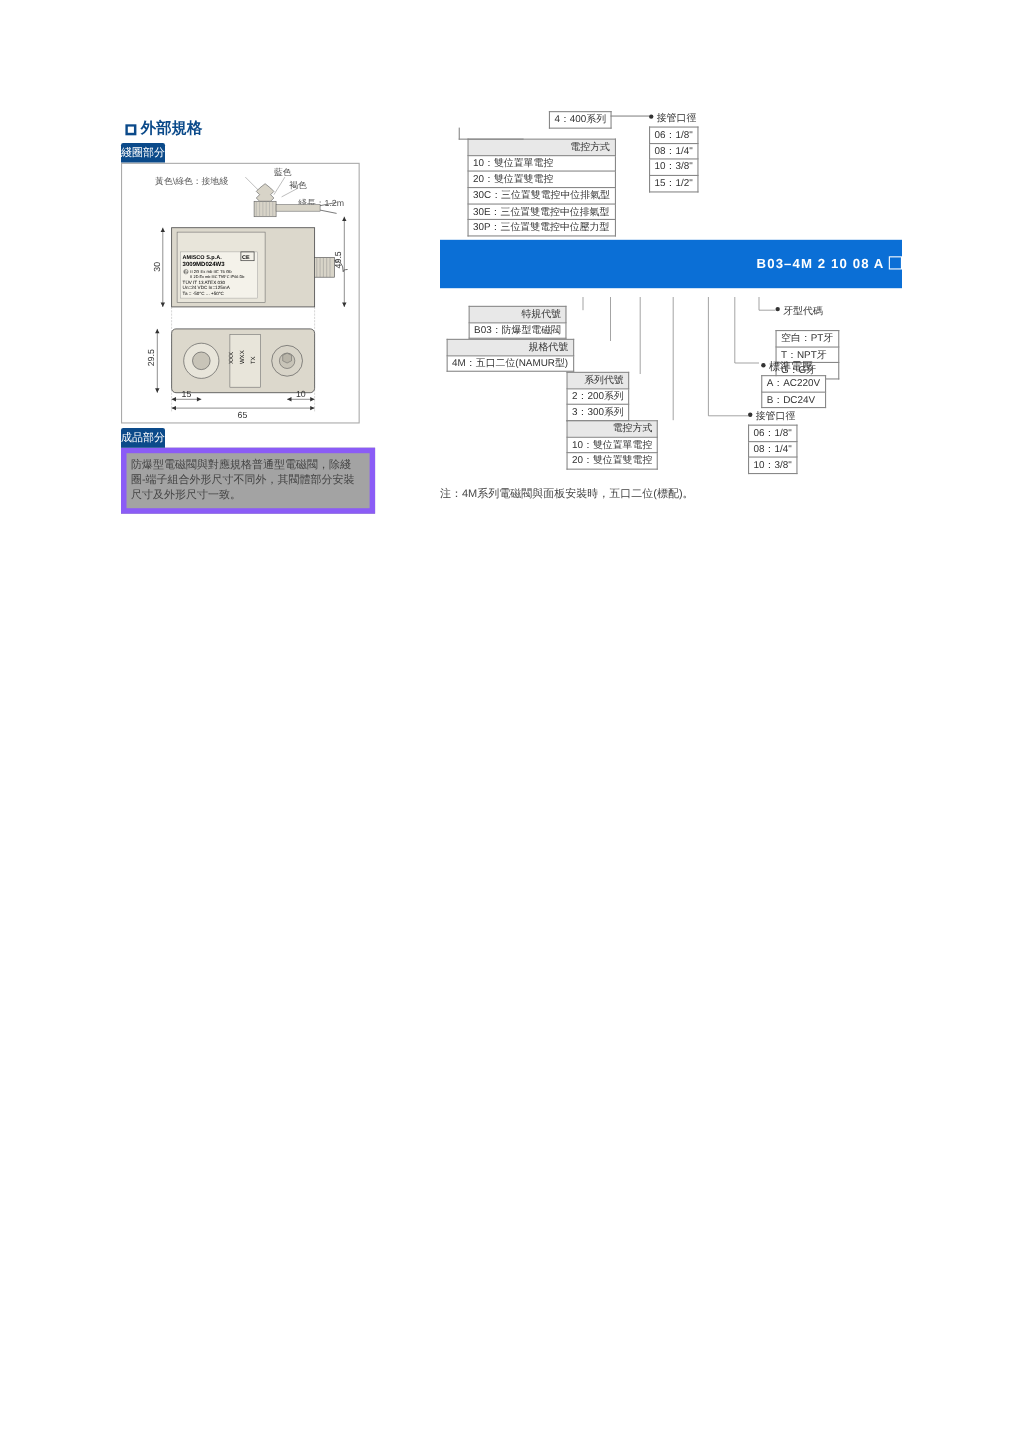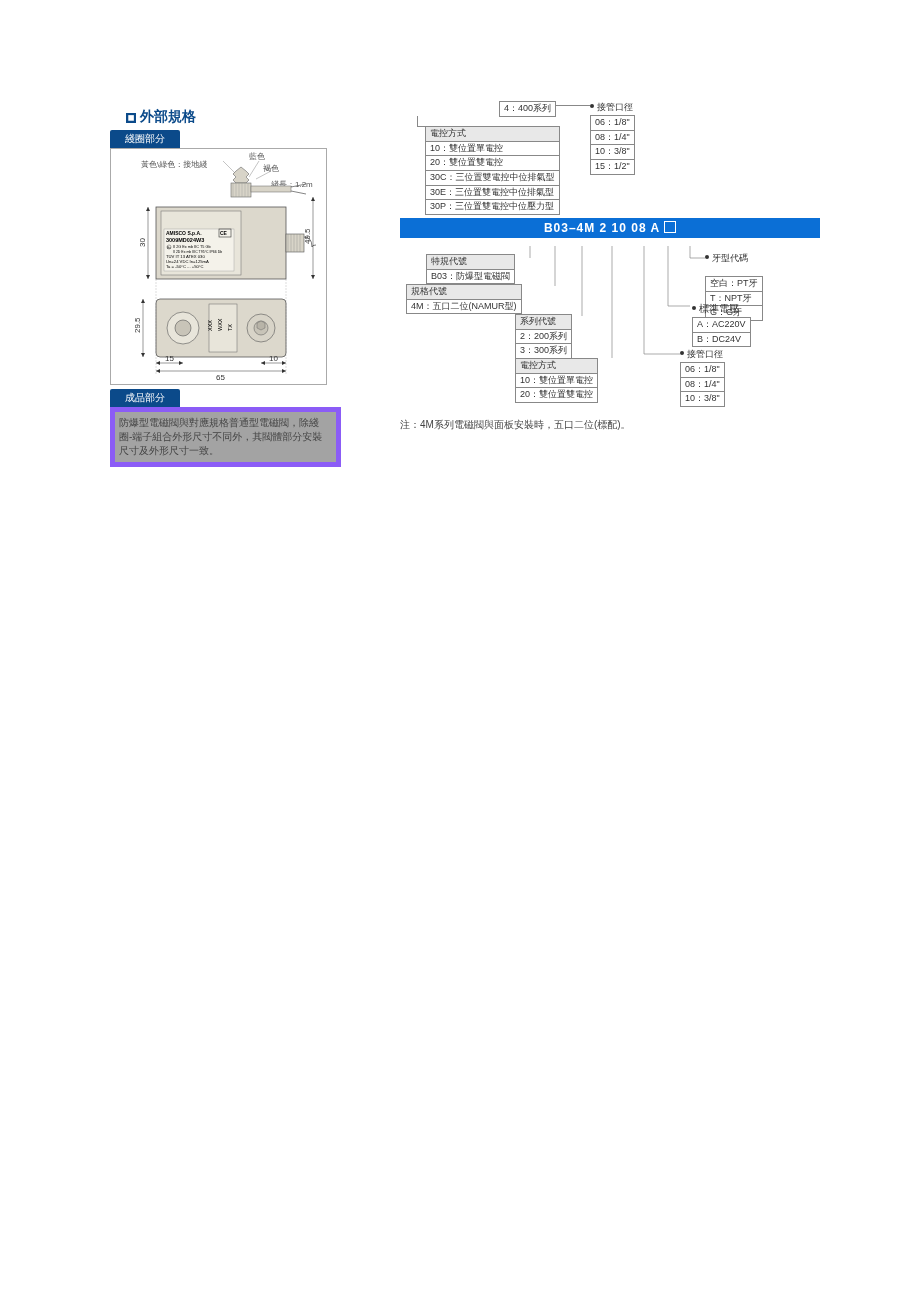--- a/index.html
+++ b/index.html
@@ -1,30 +1,30 @@
 <!DOCTYPE html>
 <html><head>
 <meta charset="utf-8">
 <style>
 body{margin:0;padding:0;background:#fff;font-family:Arial,"Microsoft JhengHei",sans-serif;font-size:11px;color:#333}
 .page{width:920px;height:1302px;position:relative;background:#fff}
 .content{position:absolute;left:110px;top:108px;width:700px}
 .left-col{position:absolute;left:0;top:0;width:220px}
 .right-top{position:absolute;left:365px;top:0;width:340px}
 .right-mid{position:absolute;left:290px;top:110px;width:420px}
-.sec-title{font-size:14px;font-weight:bold;color:#0b4a8a;margin:0 0 4px 16px}
+.sec-title{font-size:14px;font-weight:bold;color:#0b4a8a;margin:0 0 4px 4px}
 .bullet{display:inline-block;width:10px;height:10px;background:#0b4a8a;margin-right:4px;vertical-align:1px;font-size:8px;color:#fff;text-align:center;line-height:10px}
-.subhead{background:#0b4a8a;color:#fff;font-size:10px;padding:2px 15px;display:inline-block;border-radius:2px 2px 0 0}
+.subhead{background:#0b4a8a;color:#fff;font-size:10px;padding:2px 0;display:inline-block;border-radius:2px 2px 0 0}
 .box{border:5px solid #8b5cf6;background:#a3a3a3}
 .drawing{width:215px;height:235px;background:#fff;border:1px solid #aaa;position:relative}
 .body-text{font-size:10px;line-height:1.4;padding:4px 4px;color:#444}
 .tbl{border-collapse:collapse;font-size:9px;line-height:1.3}
 .tbl td{border:1px solid #888;padding:1px 4px;white-space:nowrap;background:#fff}
-.hdr{background:#e8e8e8!important;text-align:left}
-.code-bar{background:#0b6fd6;color:#fff;font-weight:bold;font-size:12px;padding:3px 0;text-align:center;letter-spacing:1px}
+.hdr{background:#e8e8e8!important;text-align:right}
+.code-bar{background:#0b6fd6;color:#fff;font-weight:bold;font-size:12px;padding:15px 0;text-align:right;letter-spacing:1px}
 .code-bar span.boxch{display:inline-block;border:1px solid #fff;width:10px;height:10px;vertical-align:-1px}
 .lbl-sm{font-size:8px;fill:#555}
 .dim{font-size:8px;fill:#333}
 .note{font-size:10px;color:#444}
 .dot{display:inline-block;width:4px;height:4px;background:#333;border-radius:50%;vertical-align:2px;margin-right:3px}
 </style>
 </head>
 <body>
 
 <div class="page">

